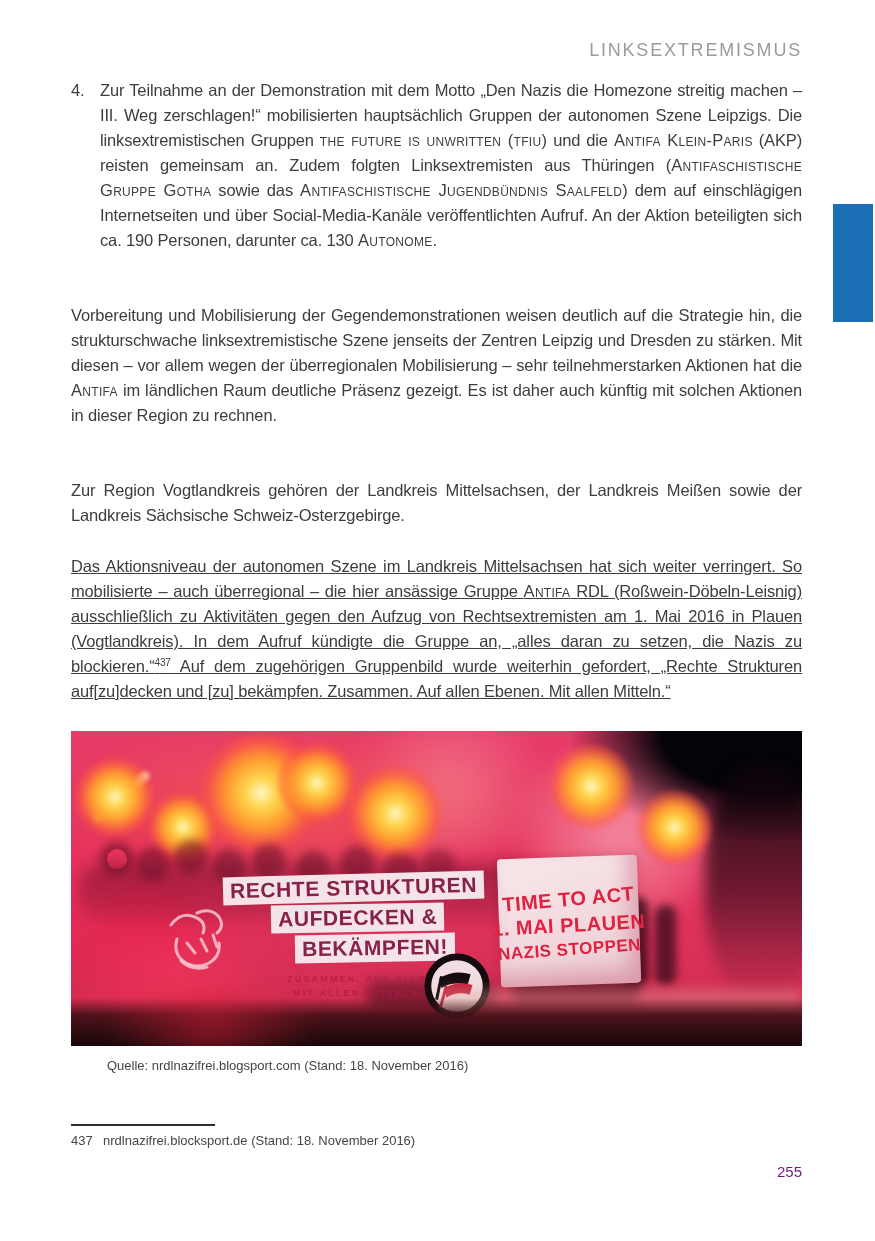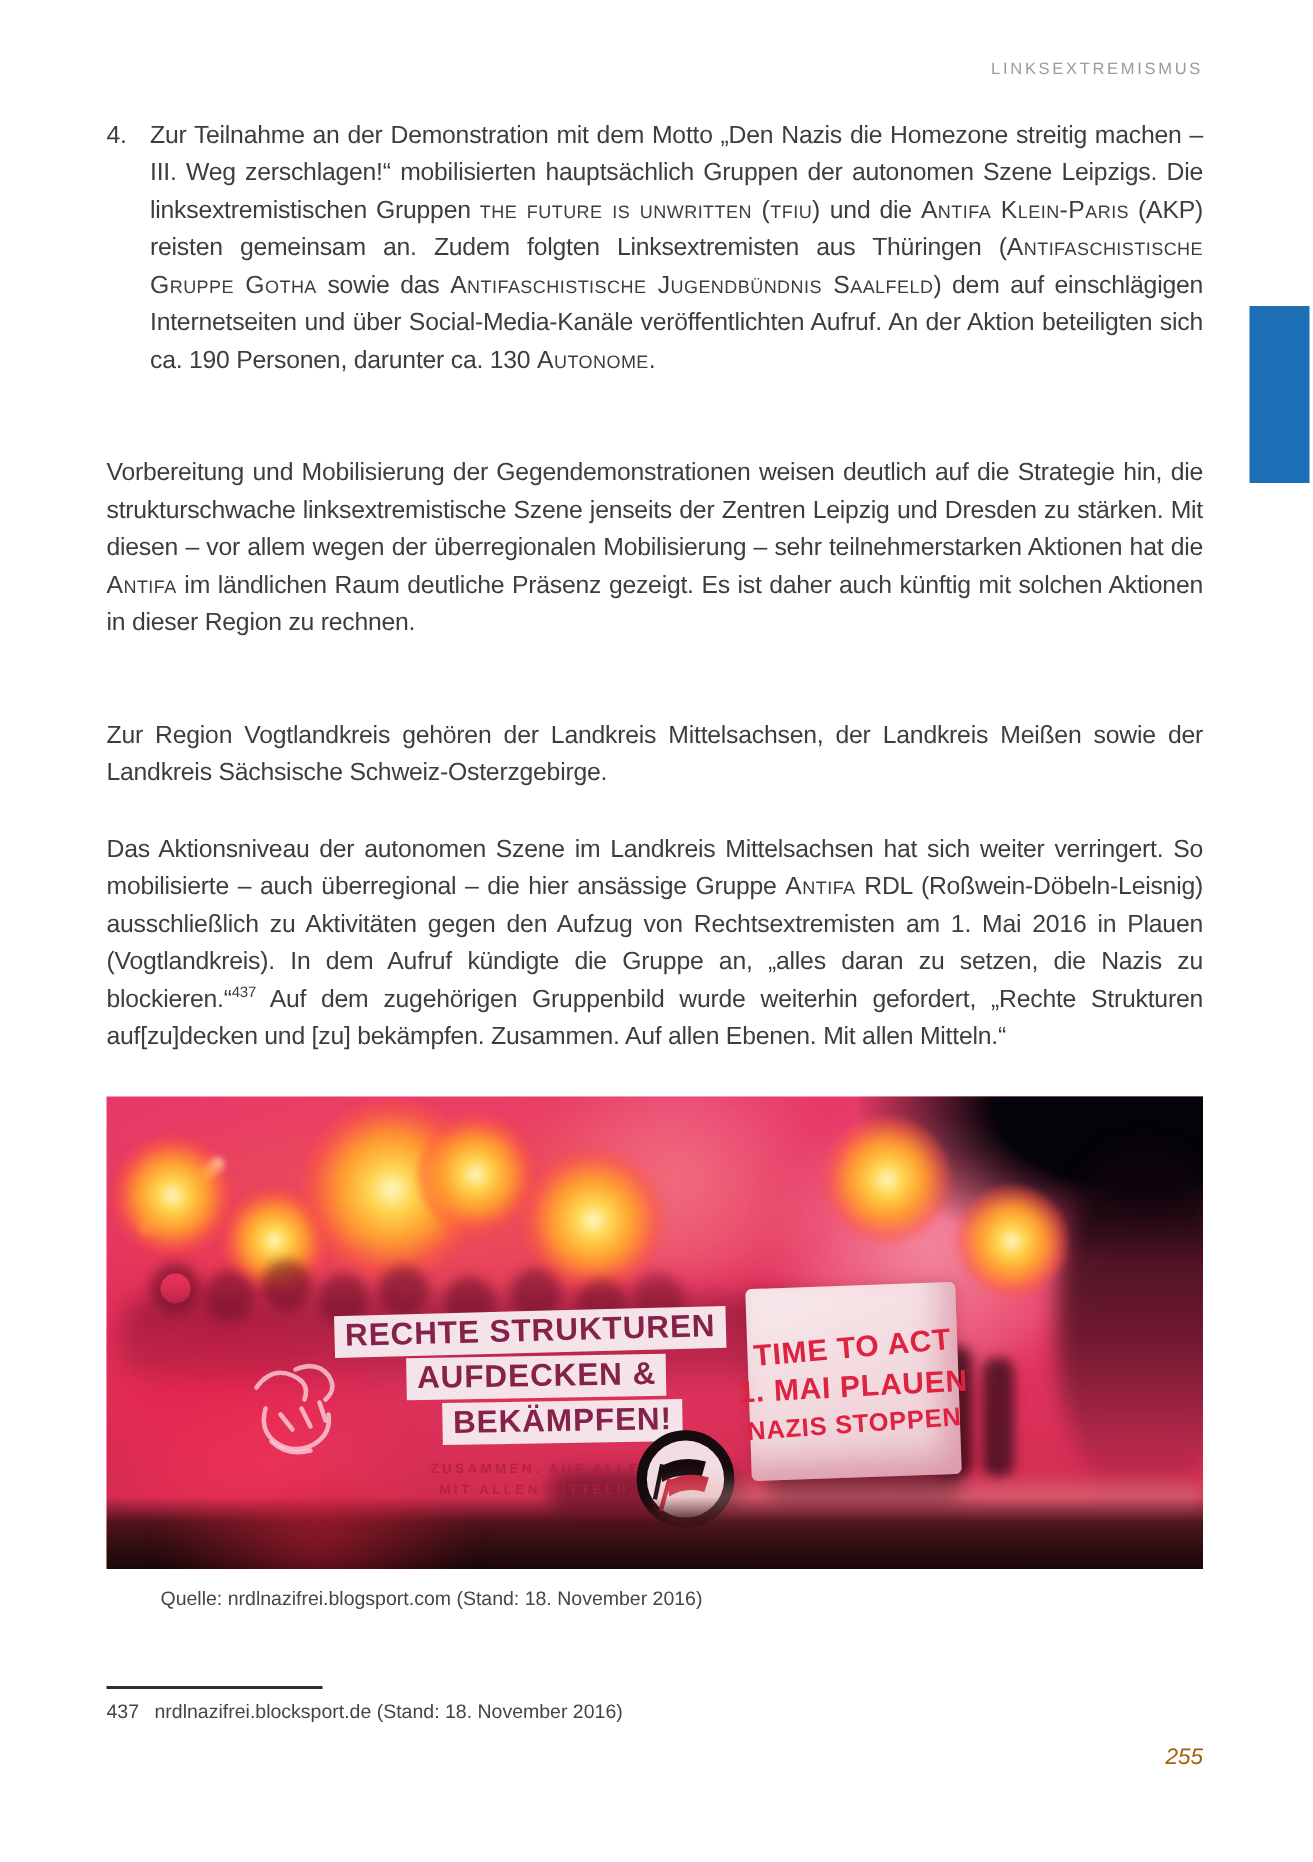--- a/index.html
+++ b/index.html
@@ -1,39 +1,39 @@
 <!DOCTYPE html>
 <html lang="de"><head>
 <meta charset="utf-8">
 <style>
   html,body{margin:0;padding:0;background:#ffffff;}
   .page{position:relative;width:875px;height:1241px;background:#ffffff;overflow:hidden;
         font-family:"Liberation Sans",sans-serif;color:#3e3d3d;}
   
-  .header-label{position:absolute;top:40px;right:73px;font-size:11px;letter-spacing:1.8px;
+  .header-label{position:absolute;top:40px;right:73px;font-size:18px;letter-spacing:1.8px;
         color:#9b9b9b;font-weight:400;}
   .blue-tab{position:absolute;top:204px;right:2px;width:40px;height:118px;background:#1d6fb5;}
   .txt{font-size:16.5px;line-height:25px;letter-spacing:-0.15px;}
   .just{text-align:justify;}
   .seg-sc{font-variant:small-caps;letter-spacing:.3px;}
   .seg-sup{font-size:10px;vertical-align:super;line-height:0;}
   .list-item{position:absolute;left:71px;top:78px;width:731px;display:flex;}
   .list-num{width:29px;flex:0 0 29px;}
   .list-body{flex:1;}
   .p2{position:absolute;left:71px;top:303px;width:731px;}
   .section-heading{position:absolute;left:71px;top:452px;width:731px;font-size:17px;
         font-weight:bold;color:#1c70b6;line-height:25px;}
   .p3{position:absolute;left:71px;top:478px;width:731px;}
-  .p4{position:absolute;left:71px;top:554px;width:731px;}
+  .p4{position:absolute;left:71px;top:554px;width:731px;text-decoration:underline;}
   .caption{position:absolute;left:71px;top:1057px;width:731px;font-size:13px;line-height:18px;color:#464545;margin-left:36px;}
   .footnote-rule{position:absolute;left:71px;top:1124px;width:144px;height:2px;background:#2e2e2e;}
   .footnote{position:absolute;left:71px;top:1132px;width:731px;font-size:13px;line-height:18px;
         color:#464545;display:flex;}
   .fn-num{width:32px;flex:0 0 32px;}
-  .page-number{position:absolute;top:1163px;right:73px;font-size:15px;color:#a16207;font-style:italic;}
+  .page-number{position:absolute;top:1163px;right:73px;font-size:15px;color:#701a75;}
   
   .photo{position:absolute;left:71px;top:731px;width:731px;height:315px;overflow:hidden;
          background:linear-gradient(180deg,#e83a68 0%,#e43560 45%,#da3058 72%,#c62b4a 100%);}
   .photo *{position:absolute;}
   .leftglow{left:-50px;top:60px;width:240px;height:260px;border-radius:50%;
          background:radial-gradient(circle,rgba(236,30,72,.6) 0%,rgba(236,30,72,0) 70%);filter:blur(14px);}
   .blglow{left:-30px;top:205px;width:280px;height:150px;border-radius:50%;
          background:radial-gradient(circle,rgba(250,60,95,.65) 0%,rgba(250,60,95,0) 70%);filter:blur(12px);}
   .smokewhite{left:430px;top:15px;width:240px;height:170px;border-radius:50%;
          background:radial-gradient(circle,rgba(255,205,210,.55) 0%,rgba(255,160,170,.25) 55%,rgba(255,160,170,0) 75%);

